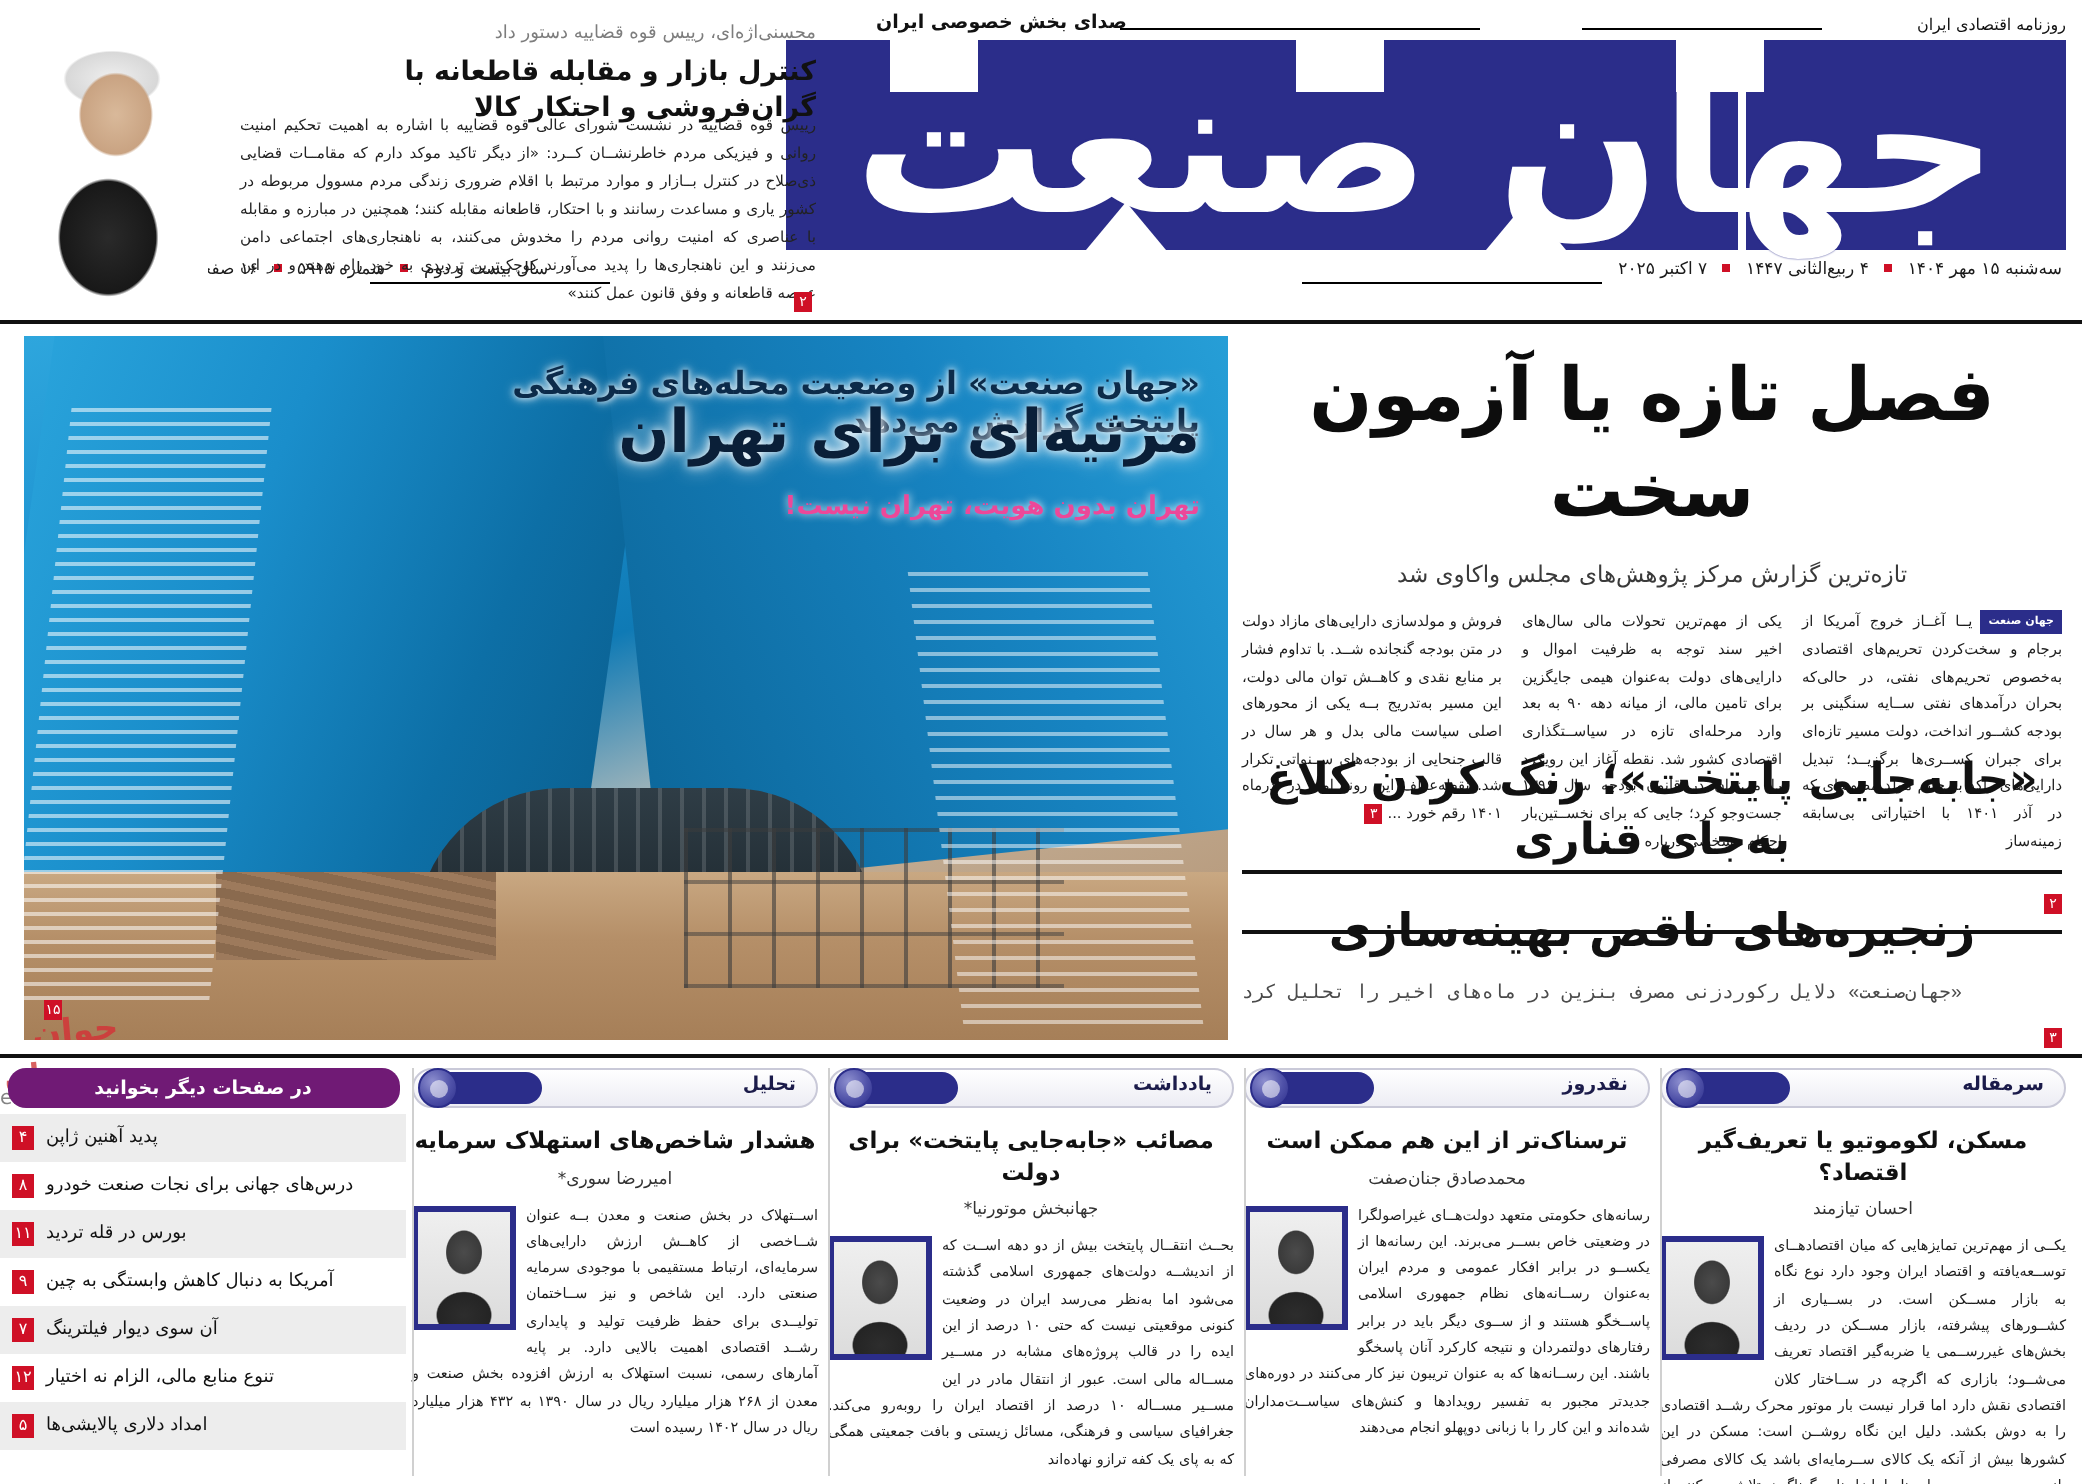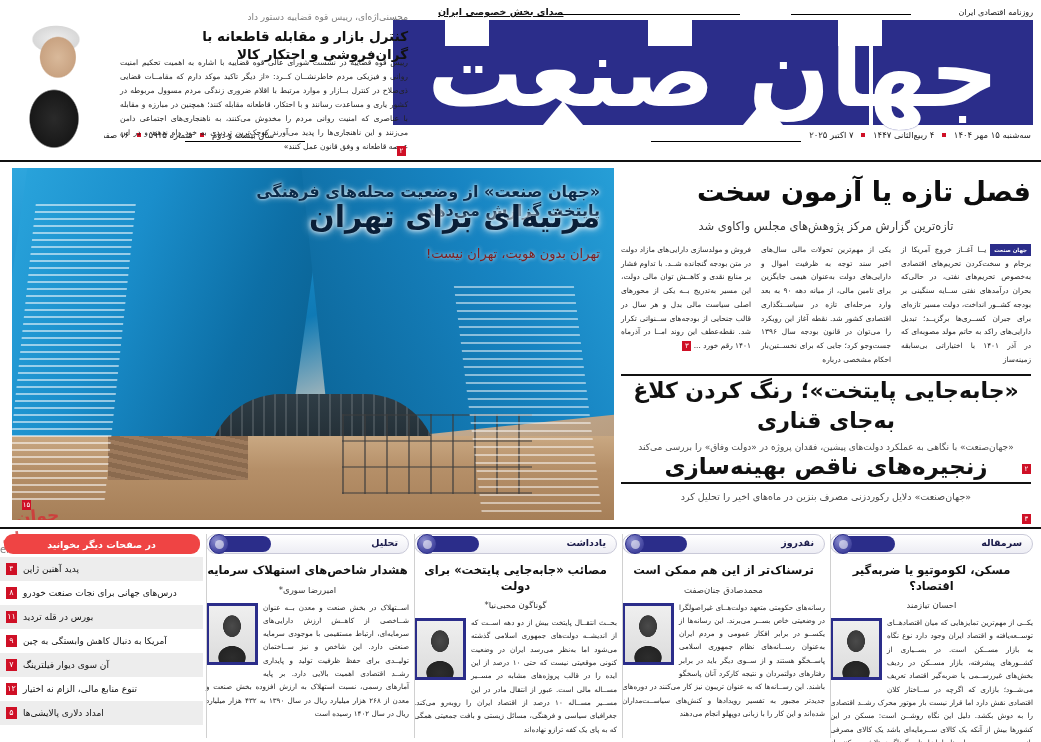--- a/index.html
+++ b/index.html
@@ -12,21 +12,21 @@
   .page { position: relative; width: 1041px; height: 742px; background:#fff; }
 
   
   .masthead { position:absolute; left:0; top:0; width:1041px; height:160px; }
 
   .tagline {
     position:absolute; font-size:8.5px; color:#111; letter-spacing:0;
     white-space:nowrap;
   }
   .tagline-right { right:8px; top:8px; font-size:8px; }
-  .tagline-left  { left:438px; top:6px; font-size:9.5px; font-weight:bold;text-decoration:underline; }
+  .tagline-left  { left:438px; top:6px; font-size:9.5px; font-weight:bold; }
 
   .rule-top-right { position:absolute; right:130px; top:14px; width:120px; height:1px; background:#000; }
   .rule-top-left  { position:absolute; left:560px;  top:14px; width:180px; height:1px; background:#000; }
 
   
   .logo-wrap { position:absolute; right:8px; top:20px; width:640px; height:105px; }
   .logo-blue { position:absolute; inset:0; background:#2b2d8a; }
   .logo-text {
     position:absolute; inset:0;
     display:flex; align-items:center; justify-content:center;
@@ -139,33 +139,33 @@
     font-size:16px; font-weight:bold; color:#0c2b4a;
     text-shadow: 0 0 3px rgba(255,255,255,.9), 0 0 6px rgba(255,255,255,.8);
   }
   .photo-title {
     position:absolute; right:14px; top:30px; width:420px; text-align:right;
     font-size:30px; font-weight:bold; color:#0a1f38; line-height:1.25;
     text-shadow: 0 0 5px rgba(255,255,255,.95), 0 0 10px rgba(255,255,255,.85);
   }
   .photo-sub {
     position:absolute; right:14px; top:78px; width:400px; text-align:right;
-    font-size:13px; font-weight:normal; color:#7f1d1d;
+    font-size:13px; font-weight:bold; color:#ec4899;
     text-shadow: 0 0 4px rgba(255,255,255,.9);
   }
   .photo-page { position:absolute; left:10px; bottom:10px; }
   .wm {
     position:absolute; left:4px; bottom:-6px; font-size:17px; color:#d03a3a;
     font-weight:bold; opacity:.9; transform:rotate(-5deg); letter-spacing:1px;
   }
 
   
   .main-story { position:absolute; right:10px; top:168px; width:410px; }
   .main-head {
-    text-align:right; font-size:27px; font-weight:bold; color:#0d0d0d; line-height:1.3;
+    text-align:center; font-size:37px; font-weight:bold; color:#0d0d0d; line-height:1.3;
     padding-top:6px;
   }
   .main-sub { text-align:center; font-size:11.5px; color:#3a3a3a; margin-top:10px; }
   .main-cols {
     display:flex; gap:10px; margin-top:10px; direction:rtl;
   }
   .main-col { flex:1; font-size:7.4px; line-height:1.85; text-align:justify; color:#1d1d1d; }
   .badge-logo {
     display:inline-block; background:#2b2d8a; color:#fff; font-size:5.5px;
     padding:1px 4px; margin-left:4px; vertical-align:middle; font-weight:bold;
@@ -175,21 +175,21 @@
   
   .story2 { position:absolute; right:10px; top:376px; width:410px; }
   .story2 .h { text-align:center; font-size:22px; font-weight:bold; color:#111; line-height:1.35; }
   .story2 .s { text-align:center; font-size:9px; color:#4a4a4a; margin-top:7px; }
   .story2 .pg { margin-top:4px; }
   .story2 .rule { margin-top:7px; height:1.5px; background:#111; }
 
   
   .story3 { position:absolute; right:10px; top:452px; width:410px; }
   .story3 .h { text-align:center; font-size:23px; font-weight:bold; color:#111; line-height:1.3; }
-  .story3 .s { text-align:center; font-size:9.5px; color:#4a4a4a; margin-top:9px; }
+  .story3 .s { text-align:left; font-size:9.5px; color:#4a4a4a; margin-top:9px;font-family:Liberation Mono, monospace; }
   .story3 .pg { margin-top:4px; }
 
   .hr-bottom { position:absolute; left:0; top:527px; width:1041px; height:2px; background:#111; }
 
   
   .bcol { position:absolute; top:534px; width:203px; height:206px; }
   .bcol.c1 { right:8px; }
   .bcol.c2 { right:216px; }
   .bcol.c3 { right:424px; }
   .bcol.c4 { right:632px; }
@@ -233,21 +233,21 @@
     background:
       radial-gradient(ellipse 14px 17px at 50% 36%, #4b4b4b 0%, #3a3a3a 62%, rgba(58,58,58,0) 66%),
       radial-gradient(ellipse 19px 16px at 50% 92%, #2d2d2d 0%, #242424 70%, rgba(36,36,36,0) 74%),
       linear-gradient(#efefef,#dcdcdc);
   }
 
   
   .sidebar { position:absolute; left:0; top:534px; width:203px; height:206px; }
   .sb-head {
     position:relative; height:20px; width:196px; margin:0 auto;
-    background:#ef4444; border-radius:9px;
+    background:#701a75; border-radius:9px;
   }
   .sb-head .t {
     position:absolute; inset:0; display:flex; align-items:center; justify-content:center;
     color:#fff; font-size:9.5px; font-weight:bold;
   }
   .sb-list { margin-top:3px; }
   .sb-item {
     display:flex; align-items:center; justify-content:flex-end; gap:6px;
     height:24px; padding:0 6px; font-size:9px; color:#111;
   }
@@ -346,21 +346,20 @@
       <div class="main-col">یکی از مهم‌ترین تحولات مالی سال‌های اخیر سند توجه به ظرفیت اموال و دارایی‌های دولت به‌عنوان هیمی جایگزین برای تامین مالی، از میانه دهه ۹۰ به بعد وارد مرحله‌ای تازه در سیاســتگذاری اقتصادی کشور شد. نقطه آغاز این رویکرد را می‌توان در قانون بودجه سال ۱۳۹۶ جست‌وجو کرد؛ جایی که برای نخســتین‌بار احکام مشخصی درباره</div>
       <div class="main-col"><span>فروش و مولدسازی دارایی‌های مازاد دولت در متن بودجه گنجانده شــد. با تداوم فشار بر منابع نقدی و کاهــش توان مالی دولت، این مسیر به‌تدریج بــه یکی از محورهای اصلی سیاست مالی بدل و هر سال در قالب جنحایی از بودجه‌های ســنواتی تکرار شد. نقطه‌عطف این روند امــا در آذرماه ۱۴۰۱ رقم خورد ...</span>
         <span class="red-sq">۳</span>
       </div>
     </div>
     <div class="main-rule"></div>
   </div>
 
   <div class="story2">
     <div class="h">«جابه‌جایی پایتخت»؛ رنگ کردن کلاغ به‌جای قناری</div>
-    <div class="s">«جهان‌صنعت» با نگاهی به عملکرد دولت‌های پیشین، فقدان پروژه در «دولت وفاق» را بررسی می‌کند</div>
     <div class="pg">
       <span class="red-sq">۲</span>
     </div>
     <div class="rule"></div>
   </div>
 
   <div class="story3">
     <div class="h">زنجیره‌های ناقص بهینه‌سازی</div>
     <div class="s">«جهان‌صنعت» دلایل رکوردزنی مصرف بنزین در ماه‌های اخیر را تحلیل کرد</div>
     <div class="pg">
@@ -369,21 +368,21 @@
   </div>
 
   <div class="hr-bottom"></div>
 
   <div class="bcol c1">
     <div class="sec-head">
       <div class="cap"></div>
       <div class="globe"></div>
       <div class="lbl">سرمقاله</div>
     </div>
-    <h3>مسکن، لکوموتیو یا ضربه‌گیر اقتصاد؟</h3>
+    <h3>مسکن، لکوموتیو یا تعریف‌گیر اقتصاد؟</h3>
     <div class="author">احسان تیازمند</div>
     <div class="body">
       <span class="mug">
           <i></i>
         </span><span>یکــی از مهم‌ترین تمایزهایی که میان اقتصادهــای توســعه‌یافته و اقتصاد ایران وجود دارد نوع نگاه به بازار مســکن است. در بســیاری از کشــورهای پیشرفته، بازار مســکن در ردیف بخش‌های غیررســمی یا ضربه‌گیر اقتصاد تعریف می‌شــود؛ بازاری که اگرچه در ســاختار کلان اقتصادی نقش دارد اما قرار نیست بار موتور محرک رشــد اقتصادی را به دوش بکشد. دلیل این نگاه روشــن است: مسکن در این کشورها بیش از آنکه یک کالای ســرمایه‌ای باشد یک کالای مصرفی بلندمدت می‌رود و دولت‌ها با ابزارهای گوناگون تلاش می‌کنند از نوســانات این</span>
     </div>
   </div>
 
   <div class="bcol c2">
     <div class="sec-head">
@@ -400,21 +399,21 @@
     </div>
   </div>
 
   <div class="bcol c3">
     <div class="sec-head">
       <div class="cap"></div>
       <div class="globe"></div>
       <div class="lbl">یادداشت</div>
     </div>
     <h3>مصائب «جابه‌جایی پایتخت» برای دولت</h3>
-    <div class="author">گوناگون محبی‌نیا*</div>
+    <div class="author">جهانبخش موتور‌نیا*</div>
     <div class="body">
       <span class="mug">
           <i></i>
         </span><span>بحــث انتقــال پایتخت بیش از دو دهه اســت که از اندیشــه دولت‌های جمهوری اسلامی گذشته می‌شود اما به‌نظر می‌رسد ایران در وضعیت کنونی موقعیتی نیست که حتی ۱۰ درصد از این ایده را در قالب پروژه‌های مشابه در مســیر مســاله مالی است. عبور از انتقال مادر در این مســیر مســاله ۱۰ درصد از اقتصاد ایران را روبه‌رو می‌کند. جغرافیای سیاسی و فرهنگی، مسائل زیستی و بافت جمعیتی همگی که به پای یک کفه ترازو نهاده‌اند</span>
     </div>
   </div>
 
   <div class="bcol c4">
     <div class="sec-head">
       <div class="cap"></div>

